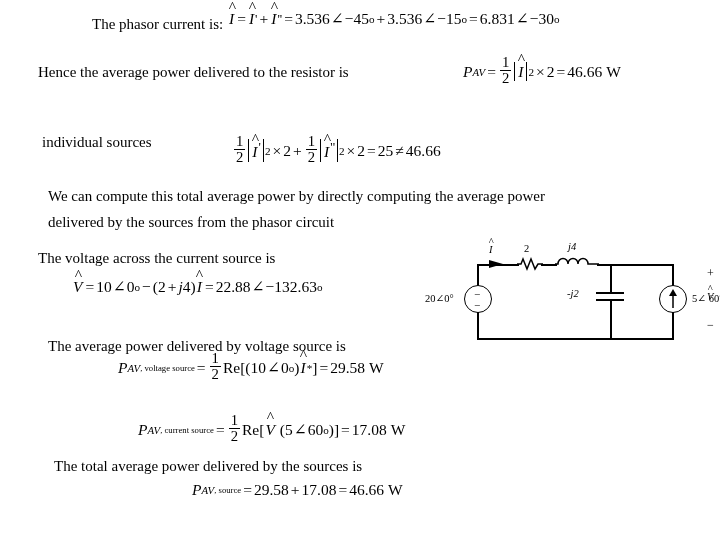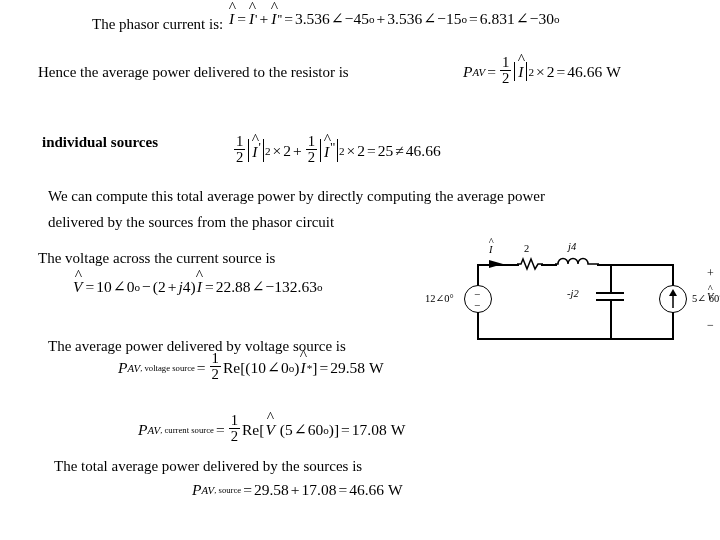--- a/index.html
+++ b/index.html
@@ -145,21 +145,21 @@
     </span>
     <span class="abs"><span class="hat">I</span></span>
       <span class="sup">2</span>
     <span class="op">×</span>
     <span>2</span>
     <span class="op">=</span>
     <span>46.66</span>
     <span style="padding-left:4px;">W</span>
   </div>
 
-  <div class="txt" style="left:42px; top:132px;font-weight:bold;">individual sources</div>
+  <div class="txt" style="left:42px; top:132px;">individual sources</div>
 
   <div class="eq" style="left:232px; top:135px;">
     <span class="frac">
       <span class="num">1</span>
       <span class="den">2</span>
     </span>
     <span class="abs"><span class="hat">I</span><span class="prime">'</span></span>
       <span class="sup">2</span>
     <span class="op">×</span>
     <span>2</span>
@@ -229,21 +229,21 @@
     </svg>
     <div class="clabel" style="left:33px; top:6px;"><span class="hat">I</span></div>
     <div class="clabel" style="left:69px; top:5px; font-style:normal;">2</div>
     <div class="clabel" style="left:113px; top:3px;">j4</div>
 
     <div class="wire v" style="left:22px; top:26px; height:22px;"></div>
 
     <div class="csrc" style="left:9px; top:47px; width:28px; height:28px;"></div>
     <div style="position:absolute; left:19px; top:50px; font-size:11px; font-family:'Liberation Serif',serif;">−</div>
     <div style="position:absolute; left:19px; top:61px; font-size:11px; font-family:'Liberation Serif',serif;">−</div>
-    <div class="clabel" style="left:-30px; top:54px; font-style:normal;">12∠0°</div>
+    <div class="clabel" style="left:-30px; top:54px; font-style:normal;">20∠0°</div>
 
     <div class="wire v" style="left:22px; top:74px; height:28px;"></div>
 
     <div class="wire h" style="left:22px; top:100px; width:196px;"></div>
 
     <div class="wire v" style="left:155px; top:26px; height:28px;"></div>
     <div class="wire h" style="left:141px; top:54px; width:28px;"></div>
     <div class="wire h" style="left:141px; top:61px; width:28px;"></div>
     <div class="wire v" style="left:155px; top:61px; height:40px;"></div>
     <div class="clabel" style="left:112px; top:50px;">-j2</div>

